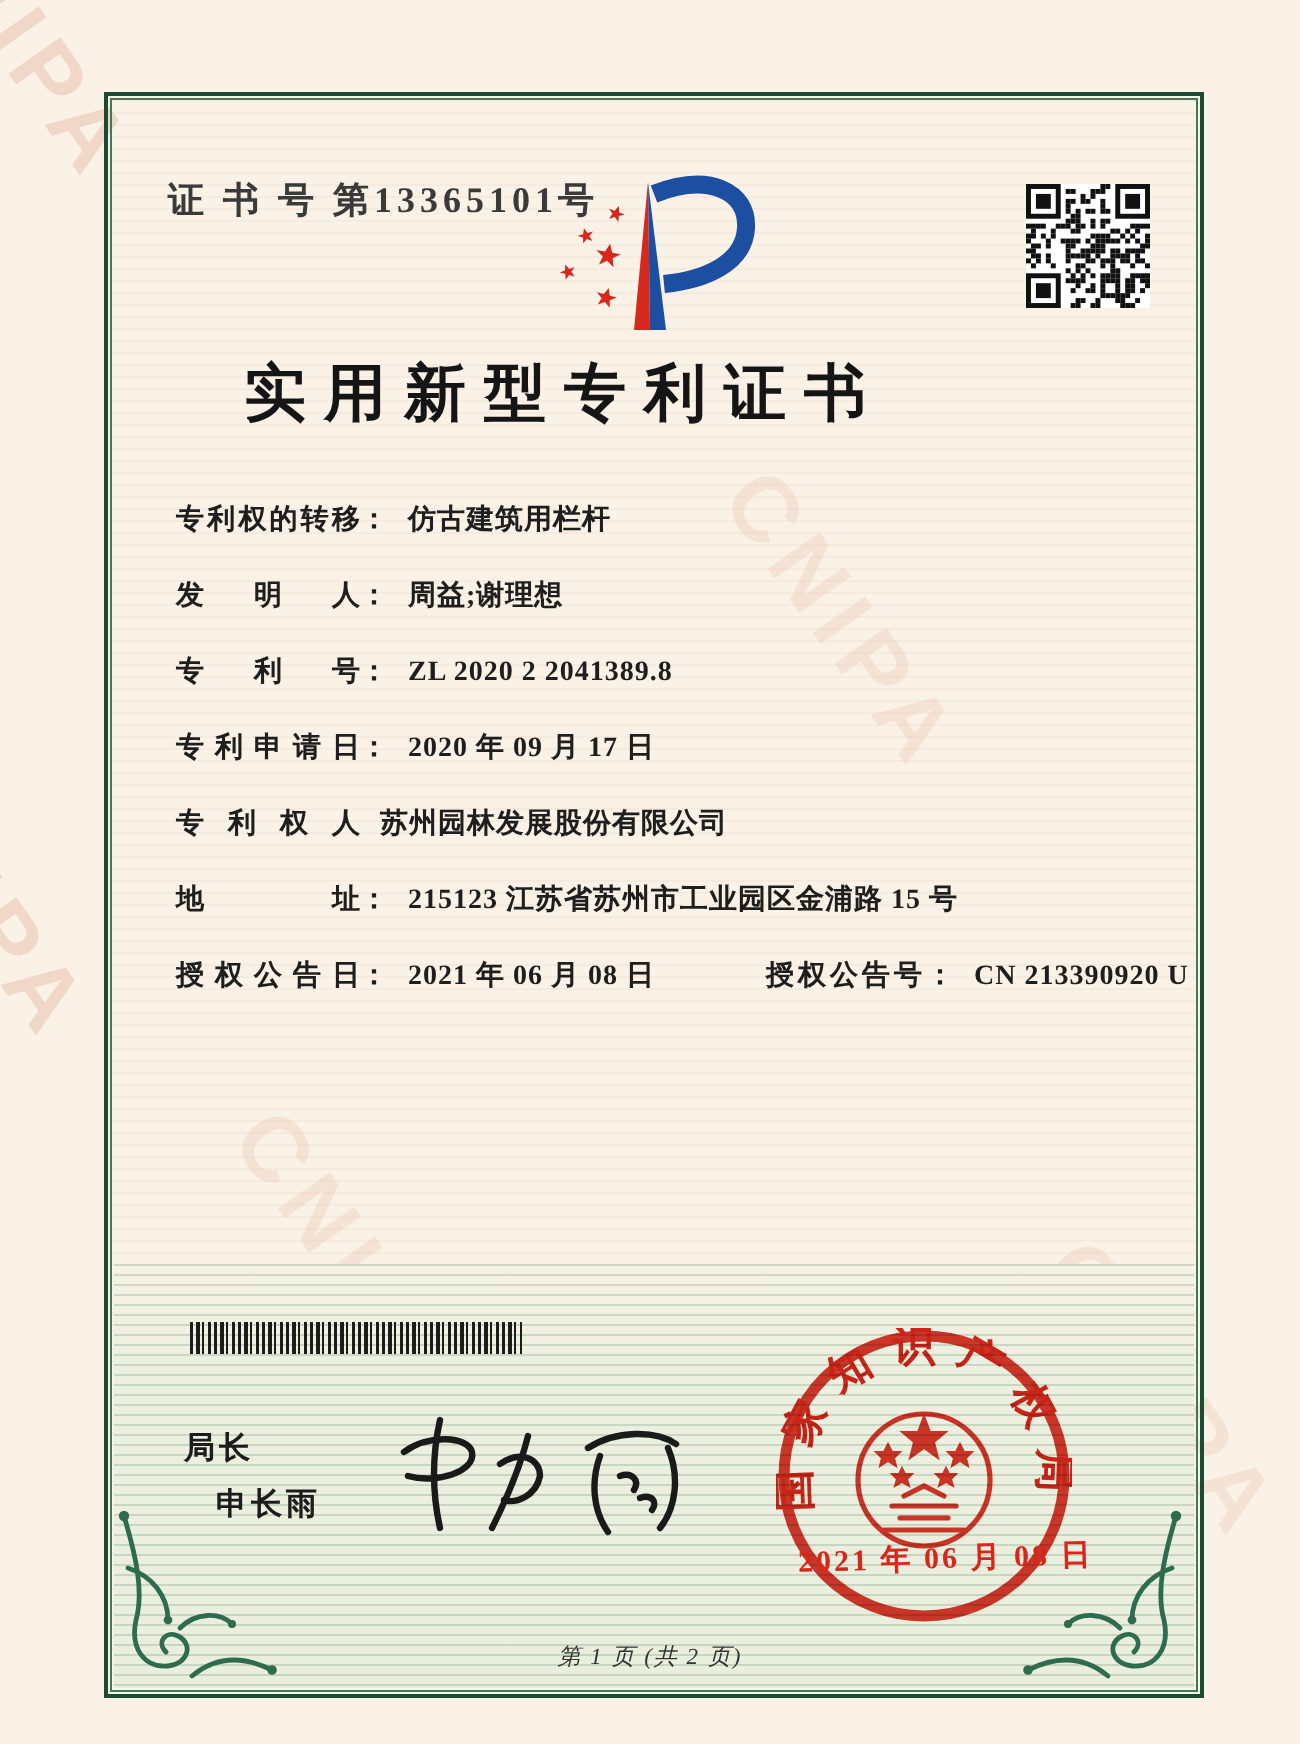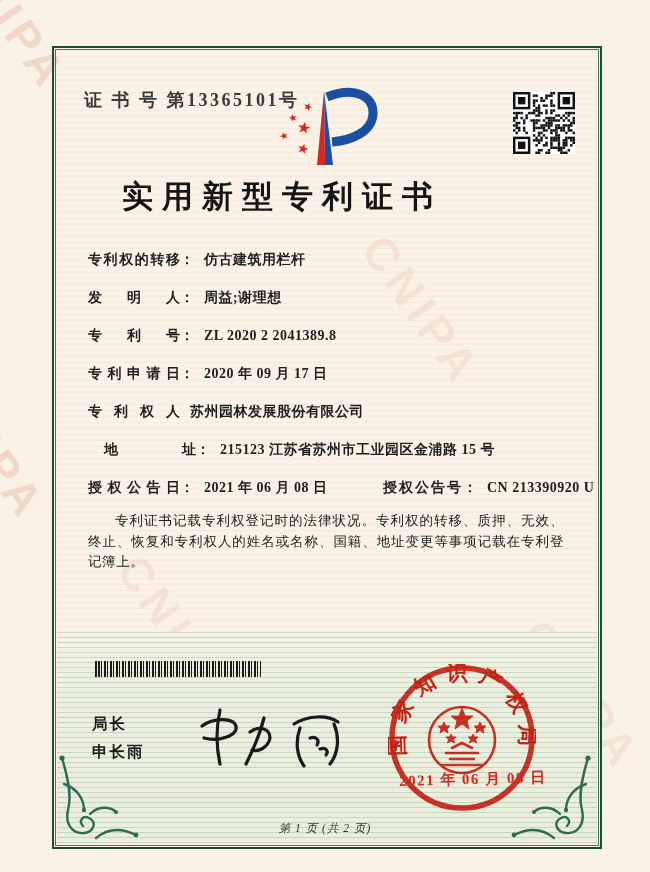--- a/index.html
+++ b/index.html
@@ -344,38 +344,37 @@
 </div>
 <div class="field-row" style="top:327px;">
   <span class="flabel">专利号</span><span class="fcolon">：</span><span class="fvalue">ZL 2020 2 2041389.8</span>
 </div>
 <div class="field-row" style="top:365px;">
   <span class="flabel">专利申请日</span><span class="fcolon">：</span><span class="fvalue">2020 年 09 月 17 日</span>
 </div>
 <div class="field-row" style="top:403px;">
   <span class="flabel">专利权人</span><span class="fcolon"></span><span class="fvalue">苏州园林发展股份有限公司</span>
 </div>
-<div class="field-row" style="top:441px;margin-left:16px;">
+<div class="field-row" style="top:441px;">
   <span class="flabel">地址</span><span class="fcolon">：</span><span class="fvalue">215123 江苏省苏州市工业园区金浦路 15 号</span>
 </div>
 <div class="field-row" style="top:479px;">
   <span class="flabel">授权公告日</span><span class="fcolon">：</span><span class="fvalue">2021 年 06 月 08 日</span>
   <span class="fpair2">
     <span style="letter-spacing:2px;">授权公告号</span><span class="fcolon">：</span><span class="fvalue">CN 213390920 U</span>
   </span>
 </div>
 
 <div class="abs paras">
-  <p>专利证书记载专利权登记时的法律状况。专利权的转移、质押、无效、终止、恢复和专利权人的姓名或名称、国籍、地址变更等事项记载在专利登记簿上。</p>
 </div>
 
 <div class="abs barcode"></div>
 
 <div class="sig-label" style="top:714px;">局长</div>
-<div class="sig-label" style="top:742px;">申长雨</div>
+<div class="sig-label" style="top:742px;margin-left:16px;">申长雨</div>
 
 <svg class="abs" style="left:190px;top:700px;" width="160" height="75" viewBox="0 0 160 75">
   <g fill="none" stroke="#1a1a1a" stroke-width="3.2" stroke-linecap="round">
     <path d="M30,10 C26,28 26,46 30,64"></path>
     <path d="M12,26 C24,17 44,18 46,26 C48,36 28,42 14,38"></path>
     <path d="M74,18 C70,34 64,48 56,64"></path>
     <path d="M60,32 C70,25 80,29 80,38 C78,48 68,52 62,50"></path>
     <path d="M104,24 C118,15 138,15 148,22"></path>
     <path d="M110,28 C105,42 107,56 114,66"></path>
     <path d="M144,24 C150,38 148,54 140,64"></path>

